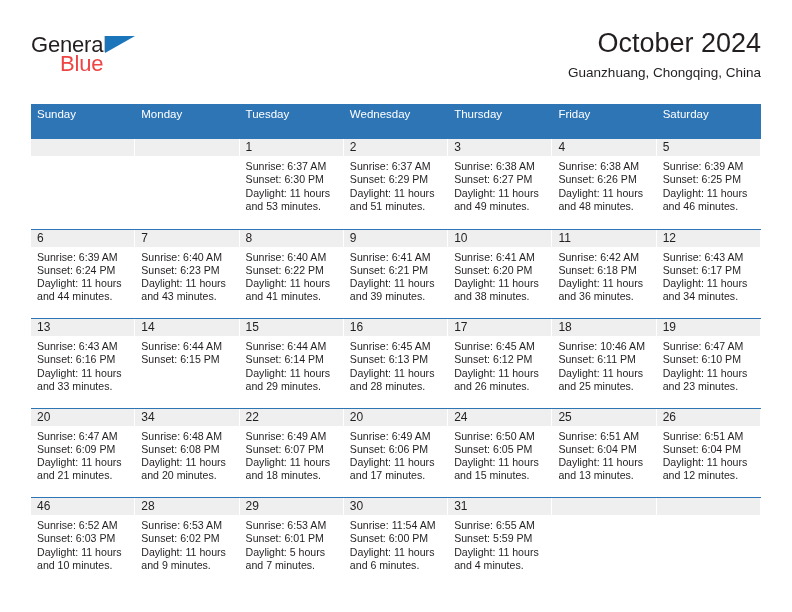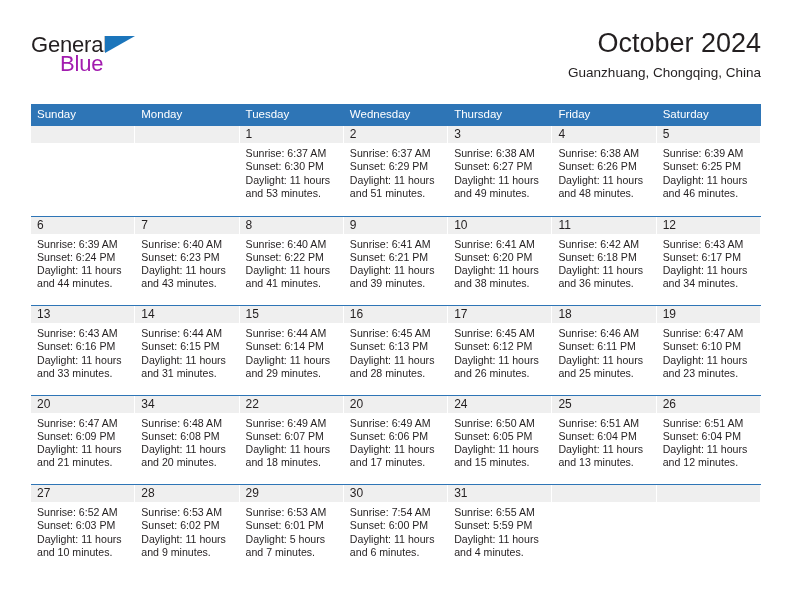--- a/index.html
+++ b/index.html
@@ -55,21 +55,21 @@
     height: 0;
     border-left: 30px solid #1b75bb;
     border-bottom: 17px solid transparent;
   }
   .logo-blue {
     position: absolute;
     left: 29px;
     top: 19px;
     font-size: 22px;
     letter-spacing: -0.2px;
-    color: #a21caf;
+    color: #ef4444;
     line-height: 1;
   }
 
   .title-block {
     position: absolute;
     right: 0;
     top: 0;
     text-align: right;
   }
   .cal-title {
@@ -91,21 +91,21 @@
   .calendar {
     position: absolute;
     left: 31px;
     top: 104px;
     width: 730px;
   }
 
   .dow-row {
     display: flex;
     background: #2e75b6;
-    height: 22px;
+    height: 35px;
   }
   .dow {
     flex: 1 1 0;
     color: #ffffff;
     font-size: 11.5px;
     line-height: 21px;
     padding-left: 6px;
     box-sizing: border-box;
     white-space: nowrap;
     overflow: hidden;
@@ -337,21 +337,20 @@
               <div class="info-line wrap">Daylight: 11 hours and 33 minutes.</div>
             </div>
           </div>
           <div class="cell">
             <div class="daynum-band">
               <span class="daynum">14</span>
             </div>
             <div class="cell-body">
               <div class="info-line">Sunrise: 6:44 AM</div>
               <div class="info-line">Sunset: 6:15 PM</div>
-              <div class="info-line wrap">Daylight: 11 hours and 31 minutes.</div>
             </div>
           </div>
           <div class="cell">
             <div class="daynum-band">
               <span class="daynum">15</span>
             </div>
             <div class="cell-body">
               <div class="info-line">Sunrise: 6:44 AM</div>
               <div class="info-line">Sunset: 6:14 PM</div>
               <div class="info-line wrap">Daylight: 11 hours and 29 minutes.</div>
@@ -375,21 +374,21 @@
               <div class="info-line">Sunrise: 6:45 AM</div>
               <div class="info-line">Sunset: 6:12 PM</div>
               <div class="info-line wrap">Daylight: 11 hours and 26 minutes.</div>
             </div>
           </div>
           <div class="cell">
             <div class="daynum-band">
               <span class="daynum">18</span>
             </div>
             <div class="cell-body">
-              <div class="info-line">Sunrise: 6:46 AM</div>
+              <div class="info-line">Sunrise: 10:46 AM</div>
               <div class="info-line">Sunset: 6:11 PM</div>
               <div class="info-line wrap">Daylight: 11 hours and 25 minutes.</div>
             </div>
           </div>
           <div class="cell">
             <div class="daynum-band">
               <span class="daynum">19</span>
             </div>
             <div class="cell-body">
               <div class="info-line">Sunrise: 6:47 AM</div>
@@ -466,21 +465,21 @@
             <div class="cell-body">
               <div class="info-line">Sunrise: 6:51 AM</div>
               <div class="info-line">Sunset: 6:04 PM</div>
               <div class="info-line wrap">Daylight: 11 hours and 12 minutes.</div>
             </div>
           </div>
         </div>
         <div class="week">
           <div class="cell">
             <div class="daynum-band">
-              <span class="daynum">27</span>
+              <span class="daynum">46</span>
             </div>
             <div class="cell-body">
               <div class="info-line">Sunrise: 6:52 AM</div>
               <div class="info-line">Sunset: 6:03 PM</div>
               <div class="info-line wrap">Daylight: 11 hours and 10 minutes.</div>
             </div>
           </div>
           <div class="cell">
             <div class="daynum-band">
               <span class="daynum">28</span>
@@ -499,21 +498,21 @@
               <div class="info-line">Sunrise: 6:53 AM</div>
               <div class="info-line">Sunset: 6:01 PM</div>
               <div class="info-line wrap">Daylight: 5 hours and 7 minutes.</div>
             </div>
           </div>
           <div class="cell">
             <div class="daynum-band">
               <span class="daynum">30</span>
             </div>
             <div class="cell-body">
-              <div class="info-line">Sunrise: 7:54 AM</div>
+              <div class="info-line">Sunrise: 11:54 AM</div>
               <div class="info-line">Sunset: 6:00 PM</div>
               <div class="info-line wrap">Daylight: 11 hours and 6 minutes.</div>
             </div>
           </div>
           <div class="cell">
             <div class="daynum-band">
               <span class="daynum">31</span>
             </div>
             <div class="cell-body">
               <div class="info-line">Sunrise: 6:55 AM</div>

